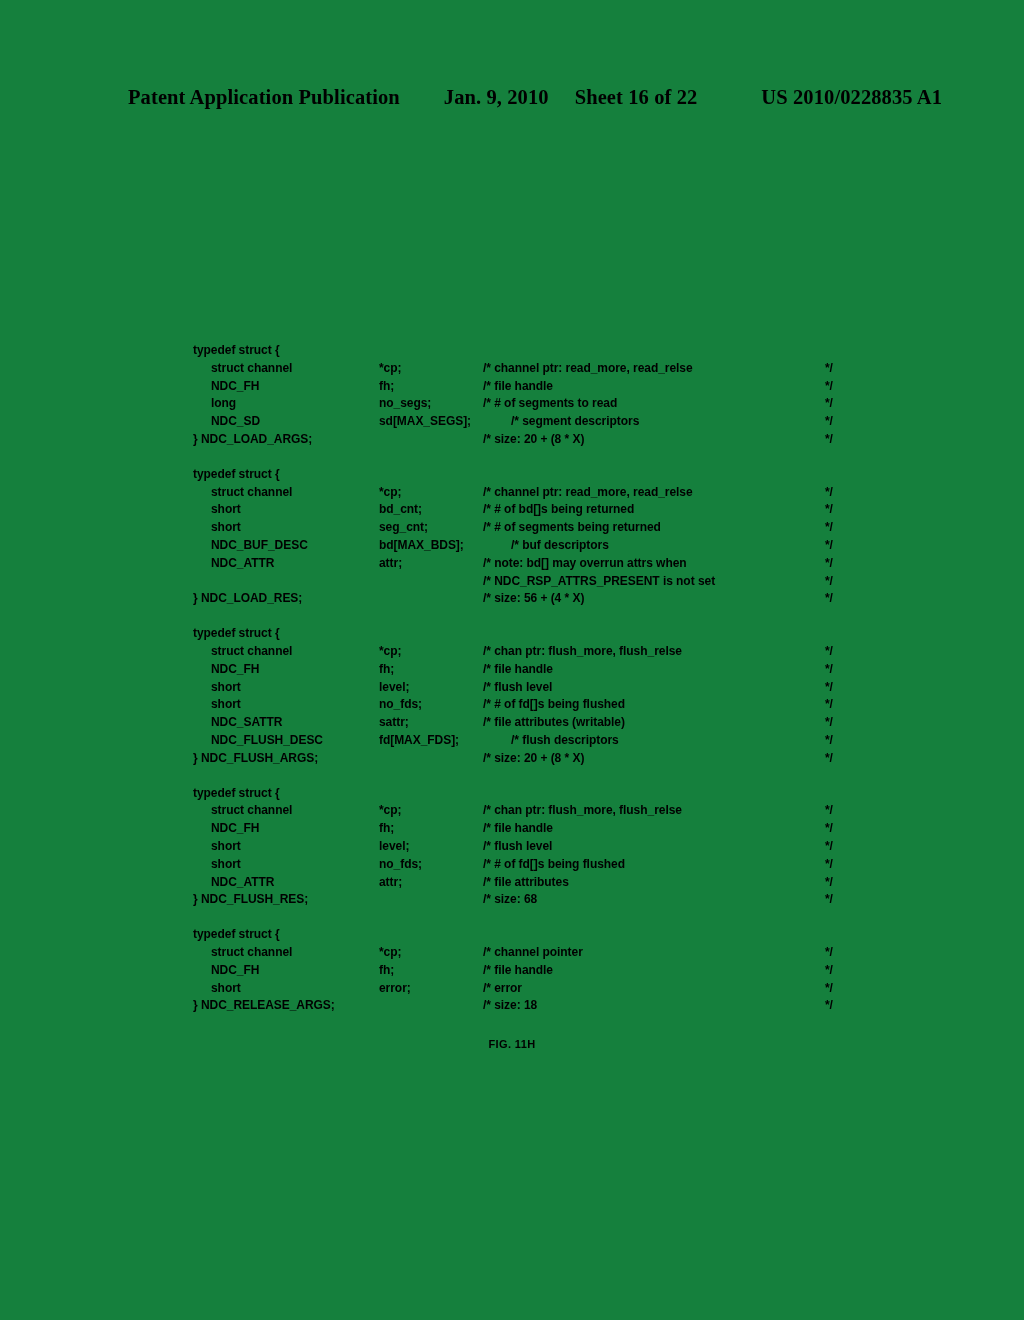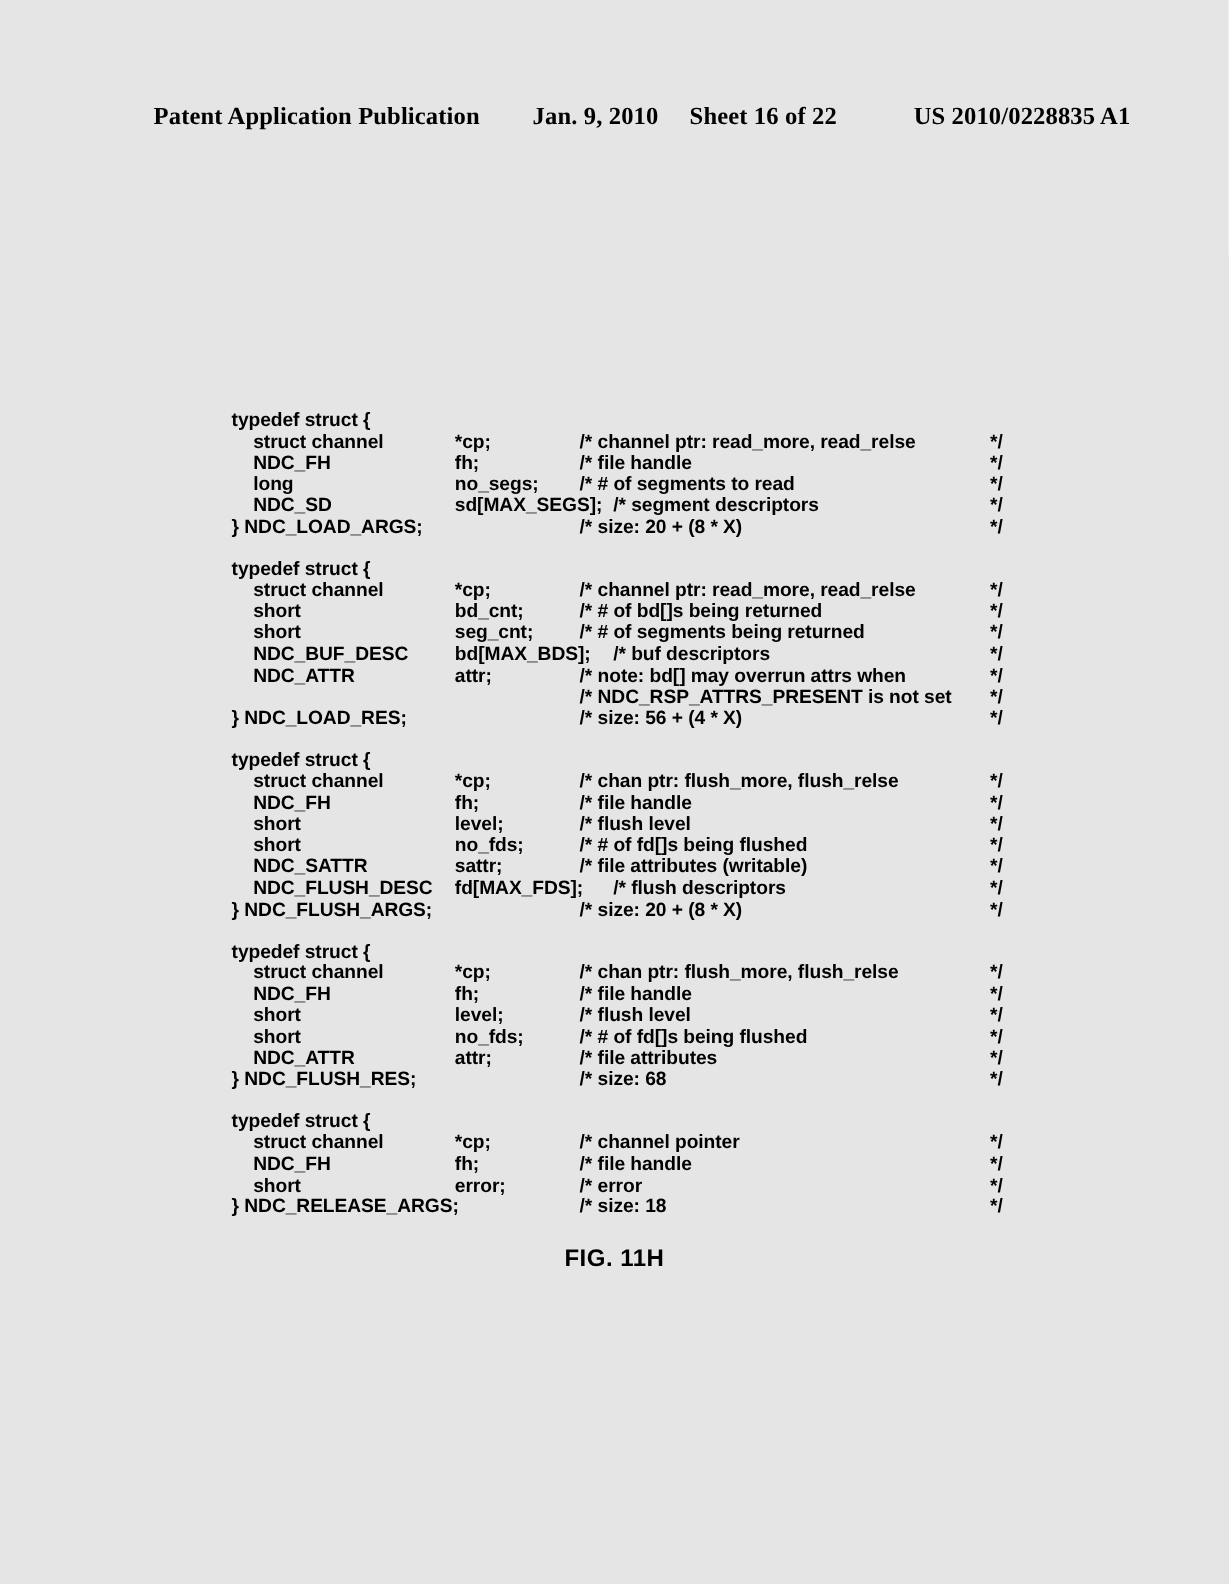--- a/index.html
+++ b/index.html
@@ -4,21 +4,21 @@
 <style>
   html, body {
     margin: 0;
     padding: 0;
     background: #ffffff;
   }
   .page {
     position: relative;
     width: 1024px;
     height: 1320px;
-    background: #e5e5e5;
+    background: #15803d;
     overflow: hidden;
     font-family: "Liberation Sans", sans-serif;
   }
 
   
   .pub-header {
     position: absolute;
     left: 128px;
     top: 86px;
     width: 750px;
@@ -49,21 +49,21 @@
   .struct-block {
     margin-bottom: 17px;
   }
 
   .code-line {
     position: relative;
     height: 17.8px;
     line-height: 17.8px;
     font-family: "Liberation Sans", "DejaVu Sans", sans-serif;
     font-weight: bold;
-    font-size: 16px;
+    font-size: 12px;
     letter-spacing: -0.05px;
     white-space: nowrap;
   }
 
   
   .col-type {
     position: absolute;
     left: 0px;
     top: 0;
   }
@@ -93,21 +93,21 @@
 
   
   .fig-caption {
     position: absolute;
     left: 0;
     top: 1038px;
     width: 1024px;
     text-align: center;
     font-family: "Liberation Sans", "DejaVu Sans", sans-serif;
     font-weight: bold;
-    font-size: 20px;
+    font-size: 11px;
     letter-spacing: 0.4px;
     color: #000000;
   }
 </style>
 </head>
 <body>
 
 <div class="page">
 
   <div class="pub-header">

